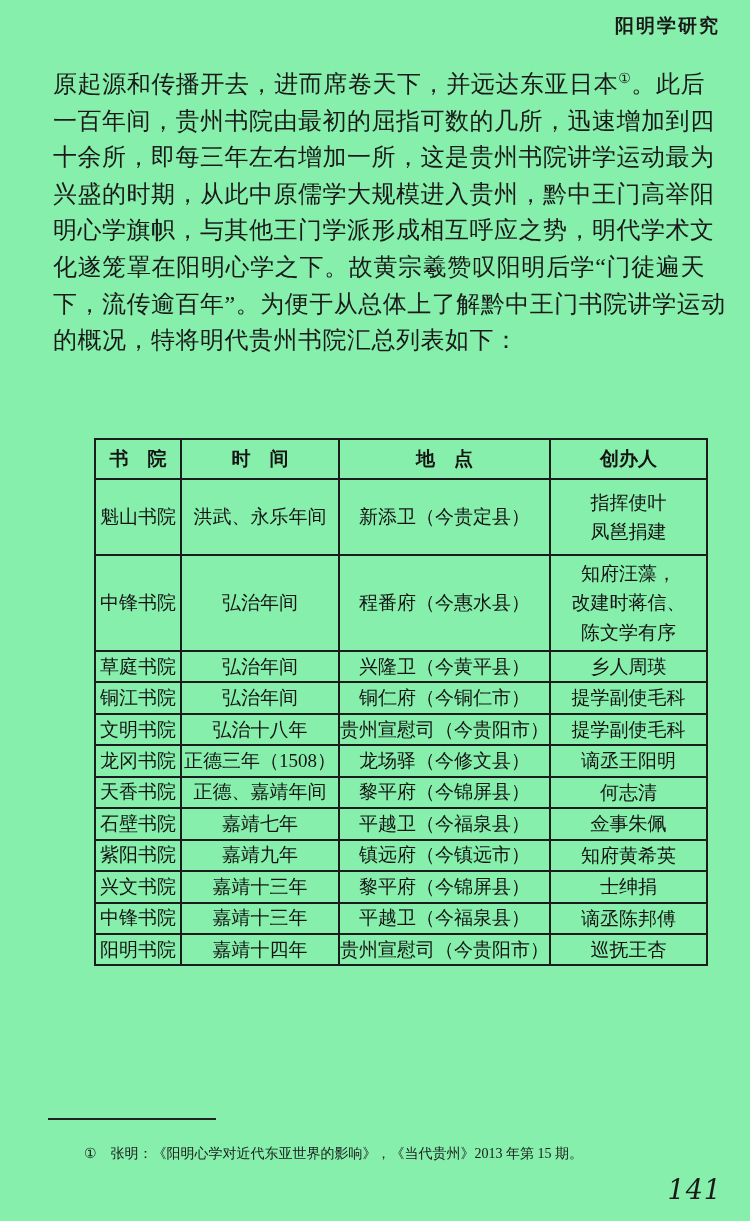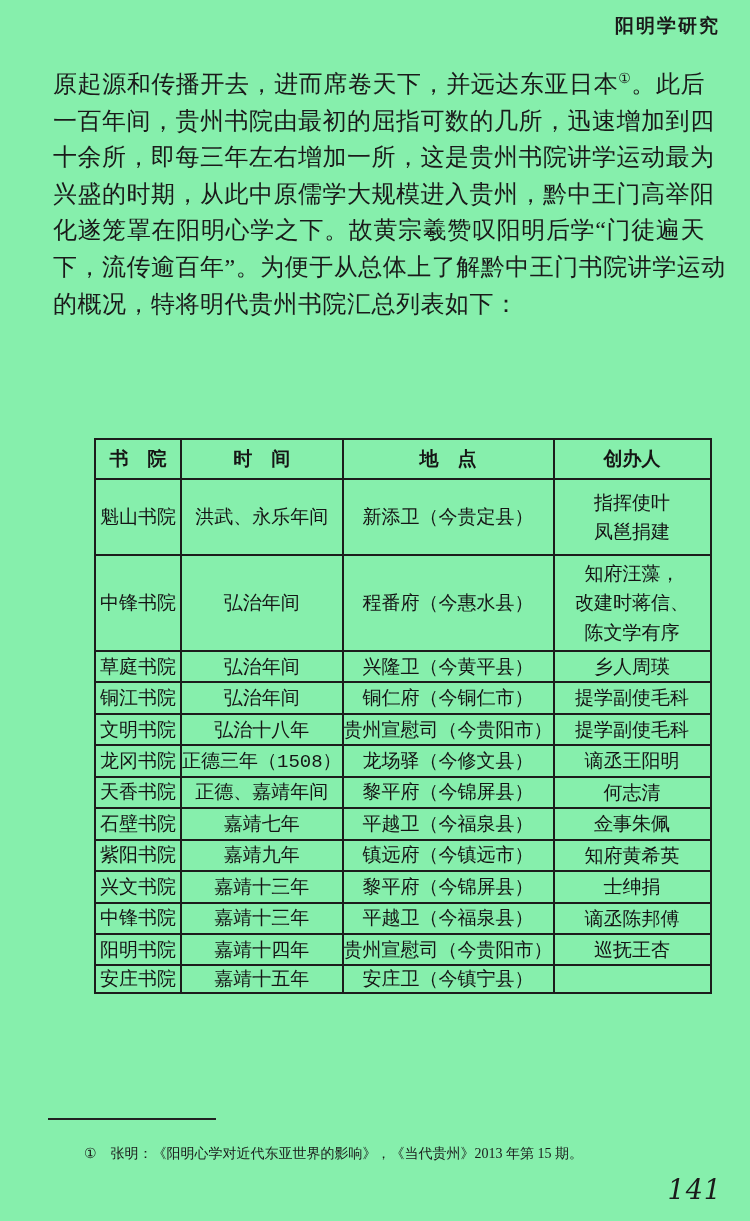--- a/index.html
+++ b/index.html
@@ -64,21 +64,21 @@
   }
   table.academies td, table.academies th {
     border: 2px solid #1c1c1c;
     text-align: center;
     vertical-align: middle;
     padding: 0;
     font-weight: normal;
     overflow: visible;
   }
   table.academies th { font-weight: 600; }
-  td.nowrap, th.nowrap { white-space: nowrap; font-family: Liberation Mono, monospace; }
+  td.nowrap, th.nowrap { white-space: nowrap; }
   td.founder { white-space: pre-line; line-height: 1.55; }
   tr.h-header { height: 40px; }
   tr.h-2line { height: 76px; }
   tr.h-3line { height: 96px; }
   tr.h-1line { height: 24px; }
   .footnote-rule {
     position: absolute;
     left: 48px;
     top: 1118px;
     width: 168px;
@@ -109,20 +109,21 @@
 
 <div class="page">
 
   <div class="running-head">阳明学研究</div>
 
   <div class="body-text">
     <div class="body-line"><span>原起源和传播开去，进而席卷天下，并远达东亚日本</span><sup class="fn-sup">①</sup><span>。此后</span></div>
     <div class="body-line">一百年间，贵州书院由最初的屈指可数的几所，迅速增加到四</div>
     <div class="body-line">十余所，即每三年左右增加一所，这是贵州书院讲学运动最为</div>
     <div class="body-line">兴盛的时期，从此中原儒学大规模进入贵州，黔中王门高举阳</div>
+    <div class="body-line">明心学旗帜，与其他王门学派形成相互呼应之势，明代学术文</div>
     <div class="body-line">化遂笼罩在阳明心学之下。故黄宗羲赞叹阳明后学“门徒遍天</div>
     <div class="body-line">下，流传逾百年”。为便于从总体上了解黔中王门书院讲学运动</div>
     <div class="body-line last">的概况，特将明代贵州书院汇总列表如下：</div>
   </div>
 
 
   <table class="academies">
     <colgroup>
       <col style="width:86px">
       <col style="width:158px">
@@ -204,26 +205,20 @@
       <td class="nowrap">嘉靖十三年</td>
       <td class="nowrap">平越卫（今福泉县）</td>
       <td class="founder">谪丞陈邦傅</td>
     </tr>
     <tr class="h-1line">
       <td class="nowrap">阳明书院</td>
       <td class="nowrap">嘉靖十四年</td>
       <td class="nowrap">贵州宣慰司（今贵阳市）</td>
       <td class="founder">巡抚王杏</td>
     </tr>
-    <tr class="h-1line">
-      <td class="nowrap">安庄书院</td>
-      <td class="nowrap">嘉靖十五年</td>
-      <td class="nowrap">安庄卫（今镇宁县）</td>
-      <td class="founder"></td>
-    </tr>
   </tbody>
     </table>
 
   <div class="footnote-rule"></div>
 
   <div class="footnote">
     <span class="marker">①</span><span>张明：《阳明心学对近代东亚世界的影响》，《当代贵州》2013 年第 15 期。</span>
   </div>
 
   <div class="page-number">141</div>

